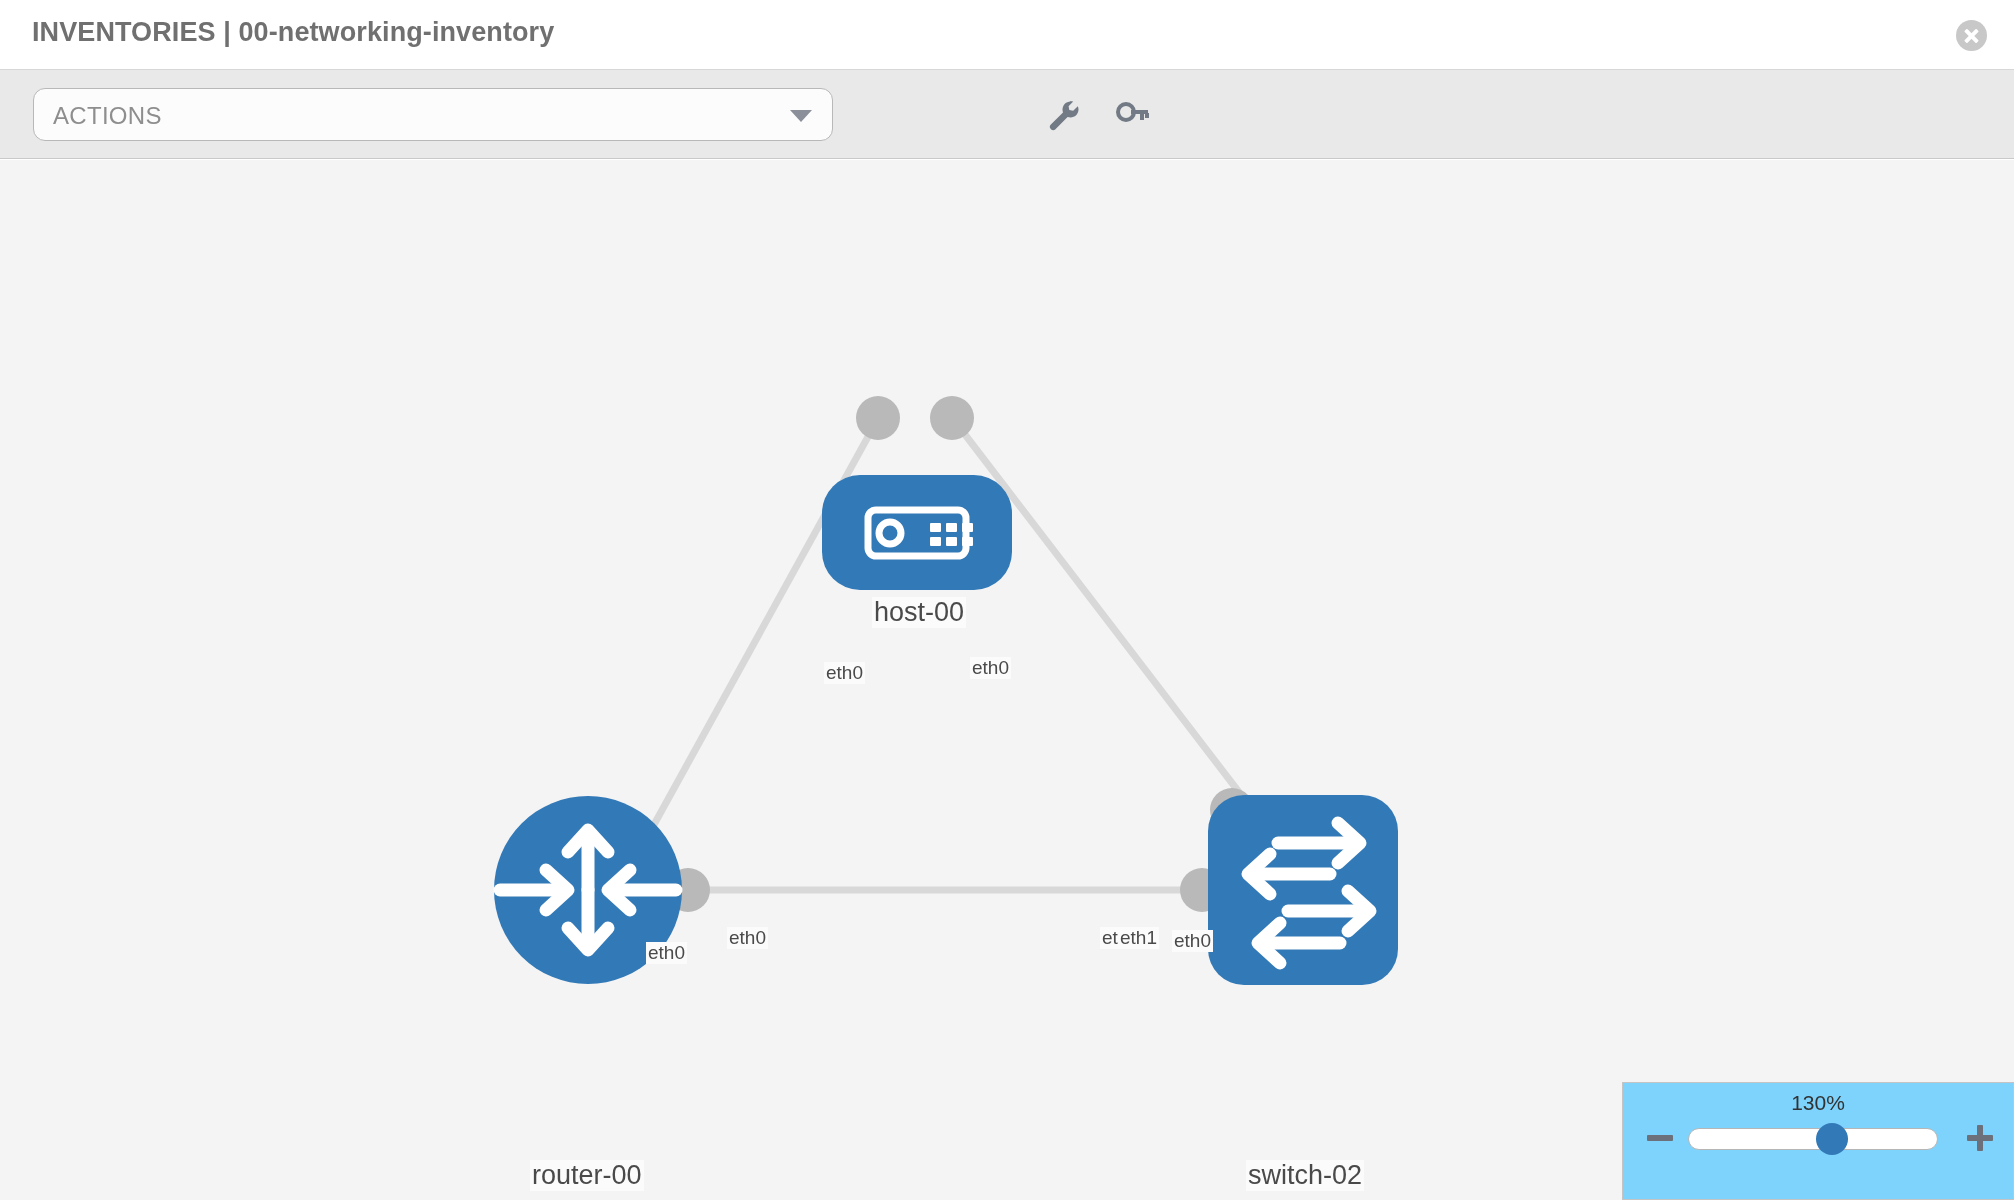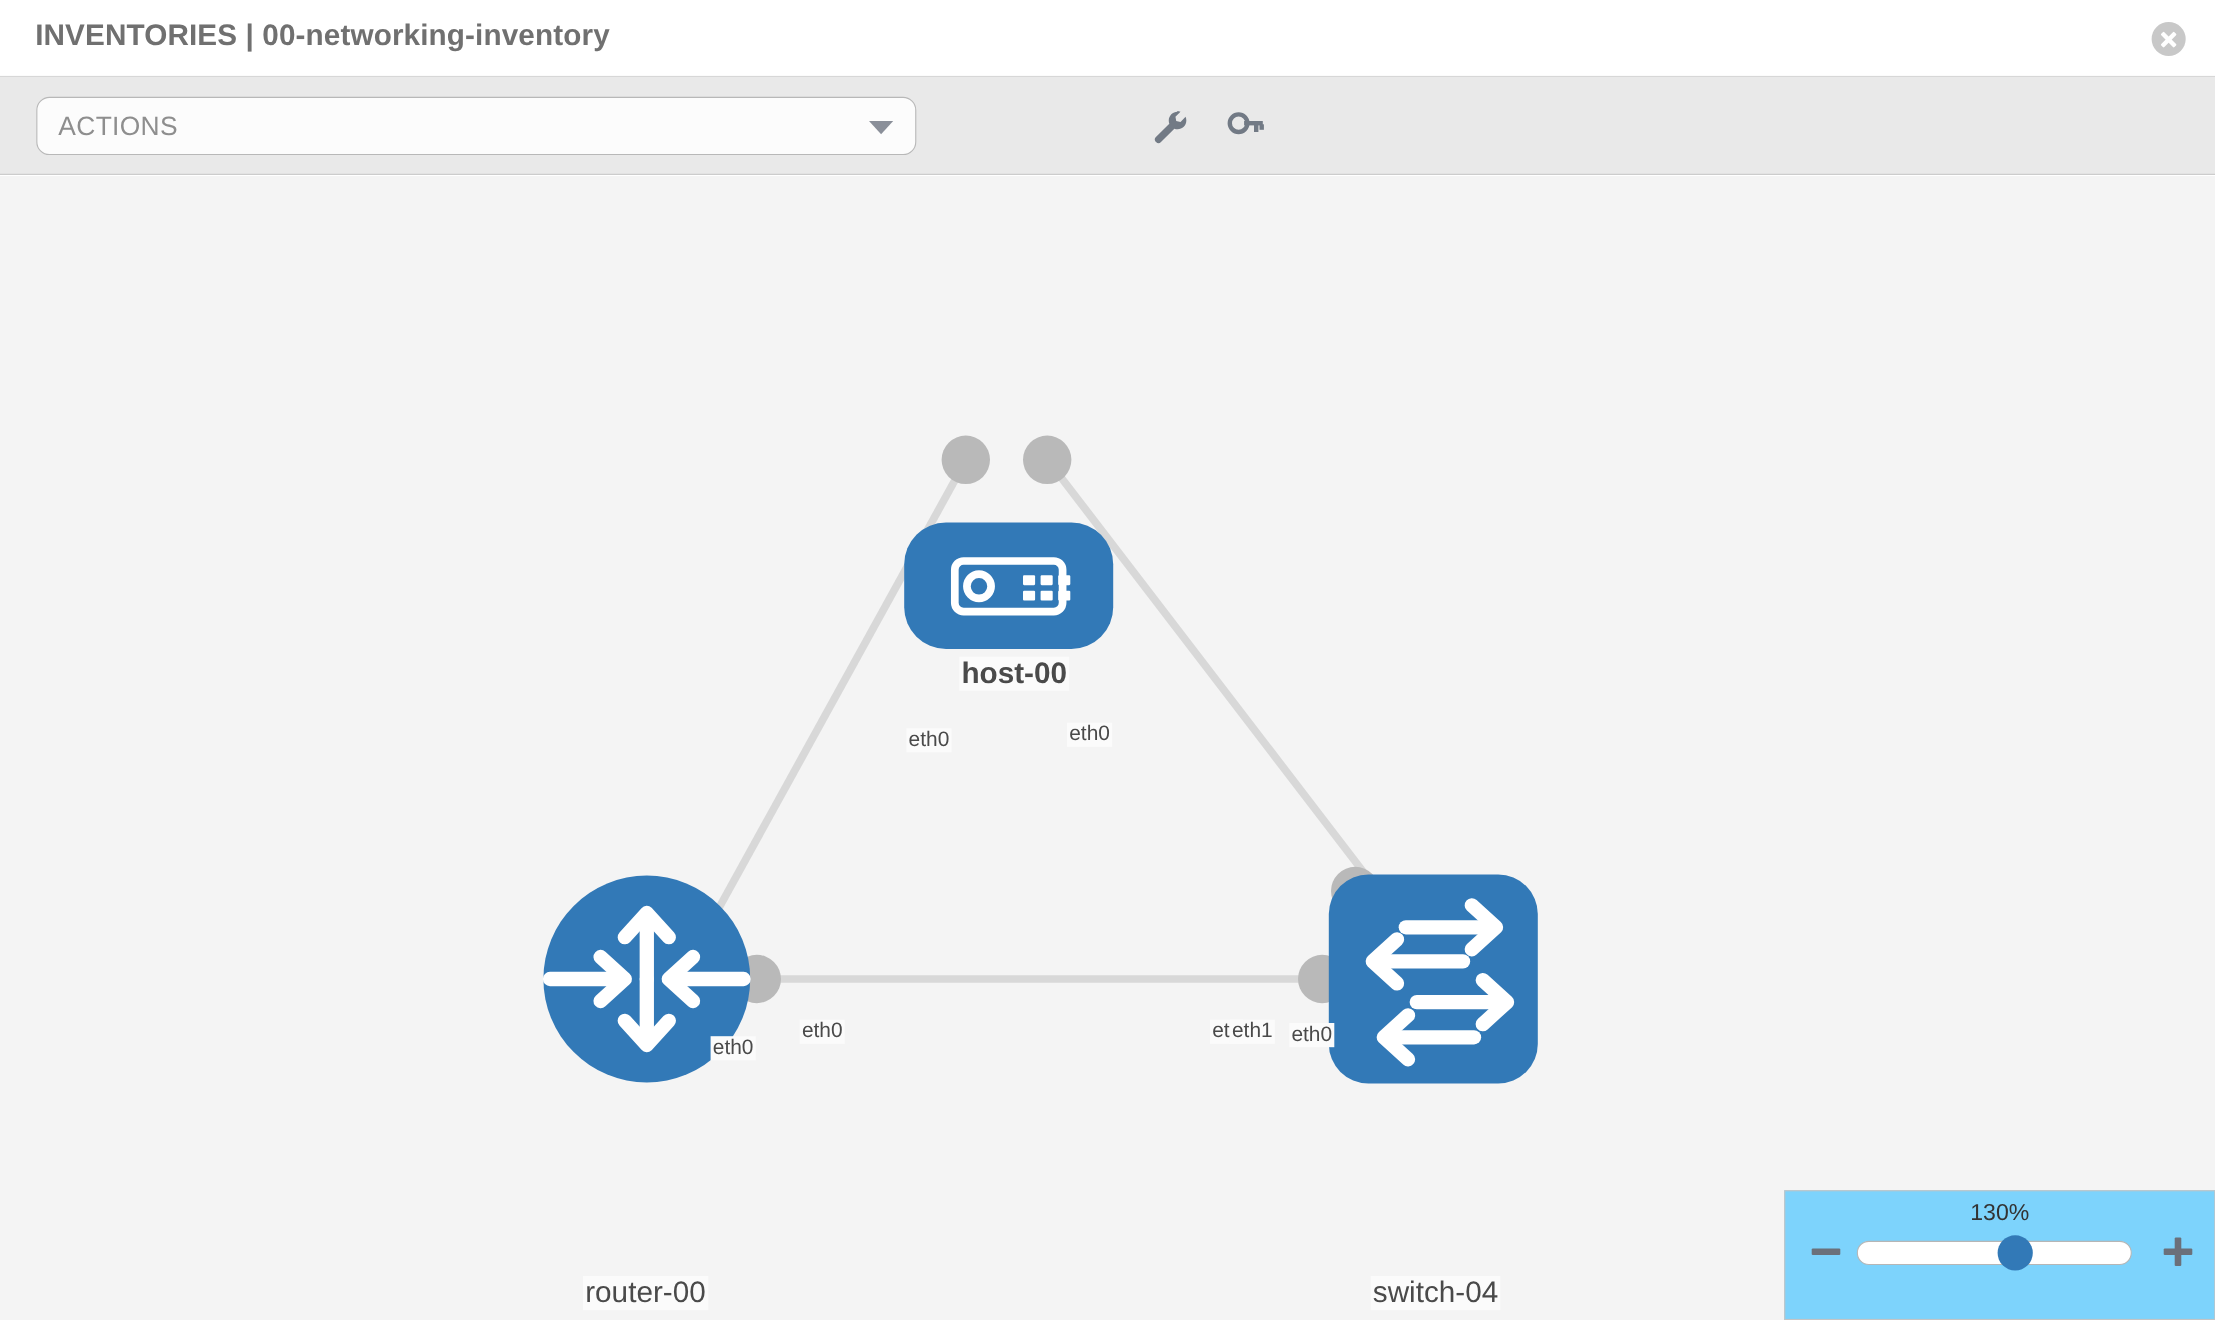--- a/index.html
+++ b/index.html
@@ -318,23 +318,23 @@
 
           <line x1="1288" y1="751" x2="1368" y2="751"></line>
           <polyline points="1348,731 1370,751 1348,771"></polyline>
 
           <line x1="1340" y1="783" x2="1260" y2="783"></line>
           <polyline points="1280,763 1258,783 1280,803"></polyline>
         </g>
       </g>
     </svg>
 
-    <div class="node-label" style="left:872px; top:437px;font-weight:bold;">host-00</div>
+    <div class="node-label" style="left:872px; top:437px;">host-00</div>
     <div class="node-label" style="left:530px; top:1000px;">router-00</div>
-    <div class="node-label" style="left:1246px; top:1000px;">switch-04</div>
+    <div class="node-label" style="left:1246px; top:1000px;">switch-02</div>
 
     <div class="edge-label" style="left:824px; top:455px;">eth0</div>
     <div class="edge-label" style="left:970px; top:450px;">eth0</div>
     <div class="edge-label" style="left:646px; top:735px;">eth0</div>
     <div class="edge-label" style="left:1172px; top:723px;">eth0</div>
     <div class="edge-label" style="left:727px; top:720px;">eth0</div>
     <div class="edge-label" style="left:1100px; top:720px;">eth</div>
     <div class="edge-label" style="left:1118px; top:720px;">eth1</div>
 
     <div class="zoom-panel" style="left:1622px; top:922px;">

